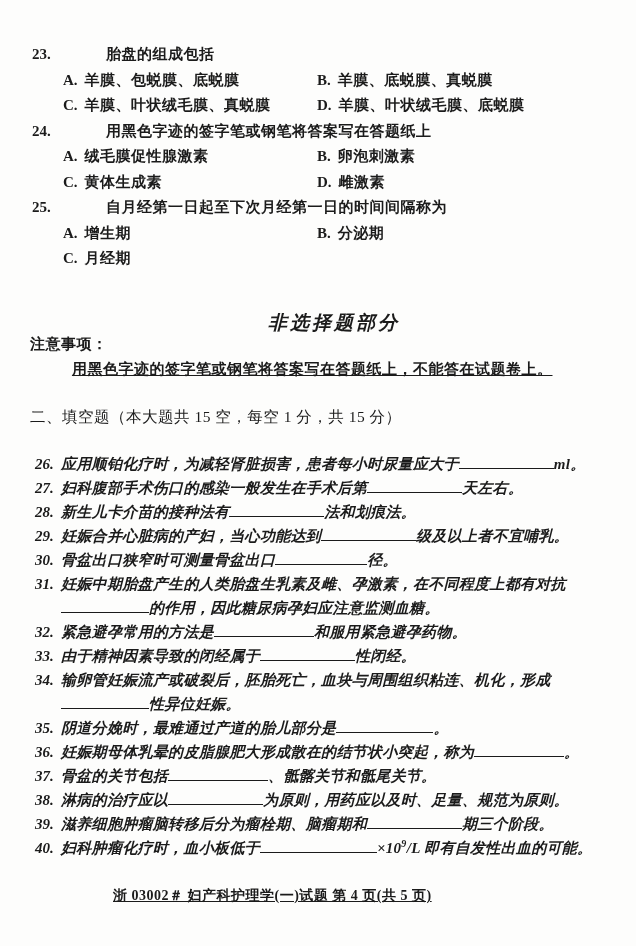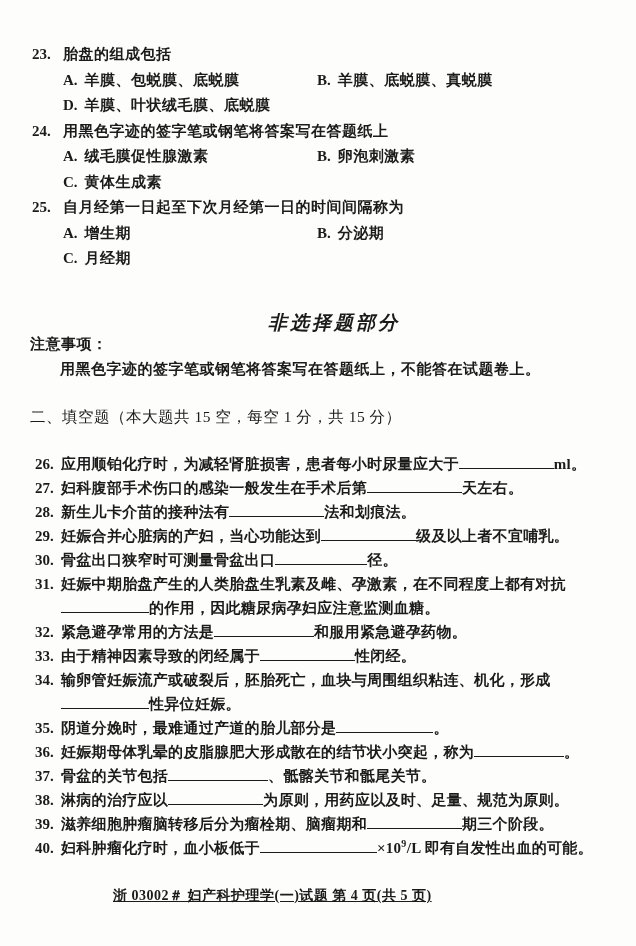--- a/index.html
+++ b/index.html
@@ -8,21 +8,21 @@
     background:#fdfdfc;
     font-family:"Liberation Serif","DejaVu Serif",serif;
     color:#1b1b1b;
     -webkit-font-smoothing:antialiased;
   }
   .paper { position:relative; width:636px; height:946px; overflow:hidden; }
 
   
   .mcq-section { position:absolute; top:42px; left:32px; width:586px; }
   .mcq-item { font-size:15px; font-weight:600; }
-  .mcq-stem-row { display:flex; line-height:25.5px; }
+  .mcq-stem-row { display:flex; line-height:25.5px;gap:43px; }
   .q-num { flex:none; width:31px; }
   .mcq-stem { flex:1; letter-spacing:0.5px; }
   .mcq-options {
     display:grid;
     grid-template-columns:254px auto;
     margin-left:31px;
   }
   .mcq-option { line-height:25.5px; white-space:nowrap; }
   .opt-label { display:inline-block; margin-right:7px; }
   .opt-text { letter-spacing:0.5px; }
@@ -32,31 +32,31 @@
     position:absolute; top:294px; left:0; width:100%;
     text-align:center;
     font-size:19px; font-weight:700; letter-spacing:3px;
     margin:16px;
     font-style:italic;
   }
 
   
   .notes { position:absolute; top:332px; left:30px; width:576px; font-size:15px; font-weight:600; }
   .notes-heading { line-height:24px; letter-spacing:0.5px; }
-  .notes-body { line-height:26px; margin-left:30px; letter-spacing:0.5px; }
+  .notes-body { line-height:26px; margin-left:42px; letter-spacing:0.5px;text-decoration:underline; }
 
   
   .fill-heading {
     position:absolute; top:407px; left:30px; width:586px;
     font-size:15.5px; font-weight:400; letter-spacing:0.5px;
   }
 
   
   .fill-section { position:absolute; top:452px; left:35px; width:592px; }
-  .fill-item { display:flex; font-size:15px; font-weight:600; }
+  .fill-item { display:flex; font-size:15px; font-weight:600;font-style:italic; }
   .fill-num { flex:none; width:26px; line-height:24px; }
   .fill-text { flex:1; line-height:24px; letter-spacing:0.3px; max-width:566px; }
   .seg { white-space:pre-wrap; }
   .blank {
     display:inline-block;
     height:13px;
     border-bottom:1.3px solid #1b1b1b;
     vertical-align:baseline;
   }
   sup.sup { font-size:10px; line-height:0; }
@@ -74,32 +74,34 @@
 
   <div class="mcq-section" id="mcq-list">
       <div class="mcq-item">
         <div class="mcq-stem-row">
           <span class="q-num">23.</span>
           <span class="mcq-stem">胎盘的组成包括</span>
         </div>
         <div class="mcq-options">
           <div class="mcq-option"><span class="opt-label">A.</span><span class="opt-text">羊膜、包蜕膜、底蜕膜</span></div>
           <div class="mcq-option"><span class="opt-label">B.</span><span class="opt-text">羊膜、底蜕膜、真蜕膜</span></div>
+          <div class="mcq-option"><span class="opt-label">C.</span><span class="opt-text">羊膜、叶状绒毛膜、真蜕膜</span></div>
           <div class="mcq-option"><span class="opt-label">D.</span><span class="opt-text">羊膜、叶状绒毛膜、底蜕膜</span></div>
         </div>
       </div>
       <div class="mcq-item">
         <div class="mcq-stem-row">
           <span class="q-num">24.</span>
           <span class="mcq-stem">用黑色字迹的签字笔或钢笔将答案写在答题纸上</span>
         </div>
         <div class="mcq-options">
           <div class="mcq-option"><span class="opt-label">A.</span><span class="opt-text">绒毛膜促性腺激素</span></div>
           <div class="mcq-option"><span class="opt-label">B.</span><span class="opt-text">卵泡刺激素</span></div>
           <div class="mcq-option"><span class="opt-label">C.</span><span class="opt-text">黄体生成素</span></div>
+          <div class="mcq-option"><span class="opt-label">D.</span><span class="opt-text">雌激素</span></div>
         </div>
       </div>
       <div class="mcq-item">
         <div class="mcq-stem-row">
           <span class="q-num">25.</span>
           <span class="mcq-stem">自月经第一日起至下次月经第一日的时间间隔称为</span>
         </div>
         <div class="mcq-options">
           <div class="mcq-option"><span class="opt-label">A.</span><span class="opt-text">增生期</span></div>
           <div class="mcq-option"><span class="opt-label">B.</span><span class="opt-text">分泌期</span></div>

